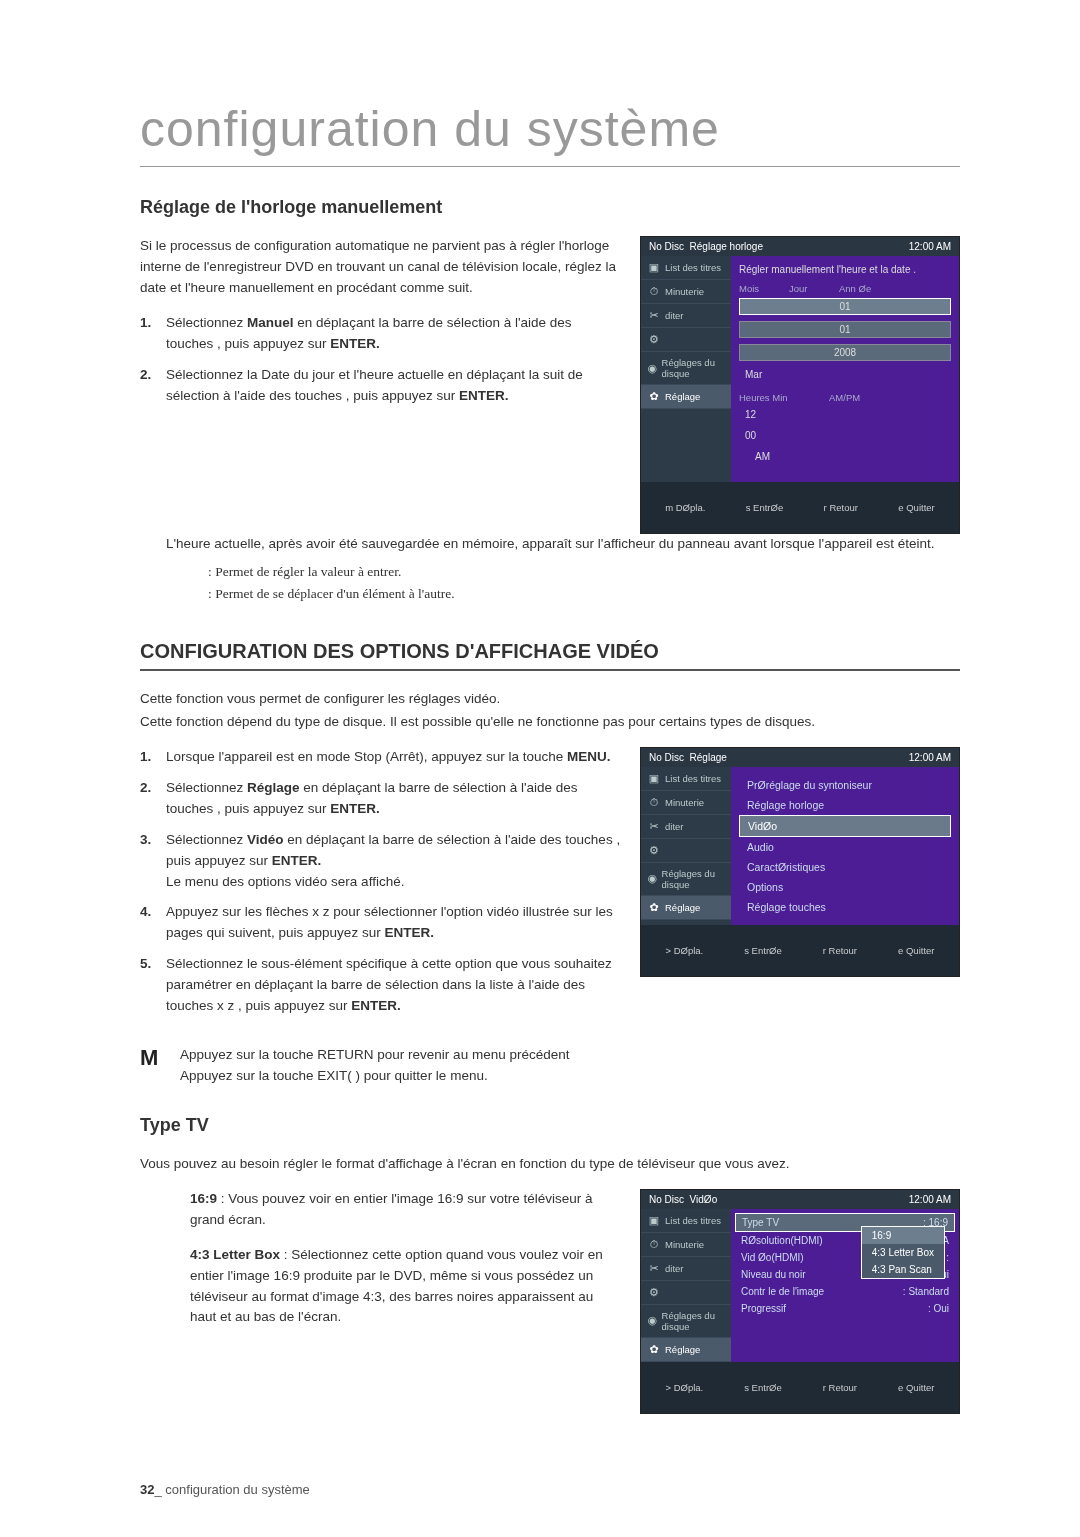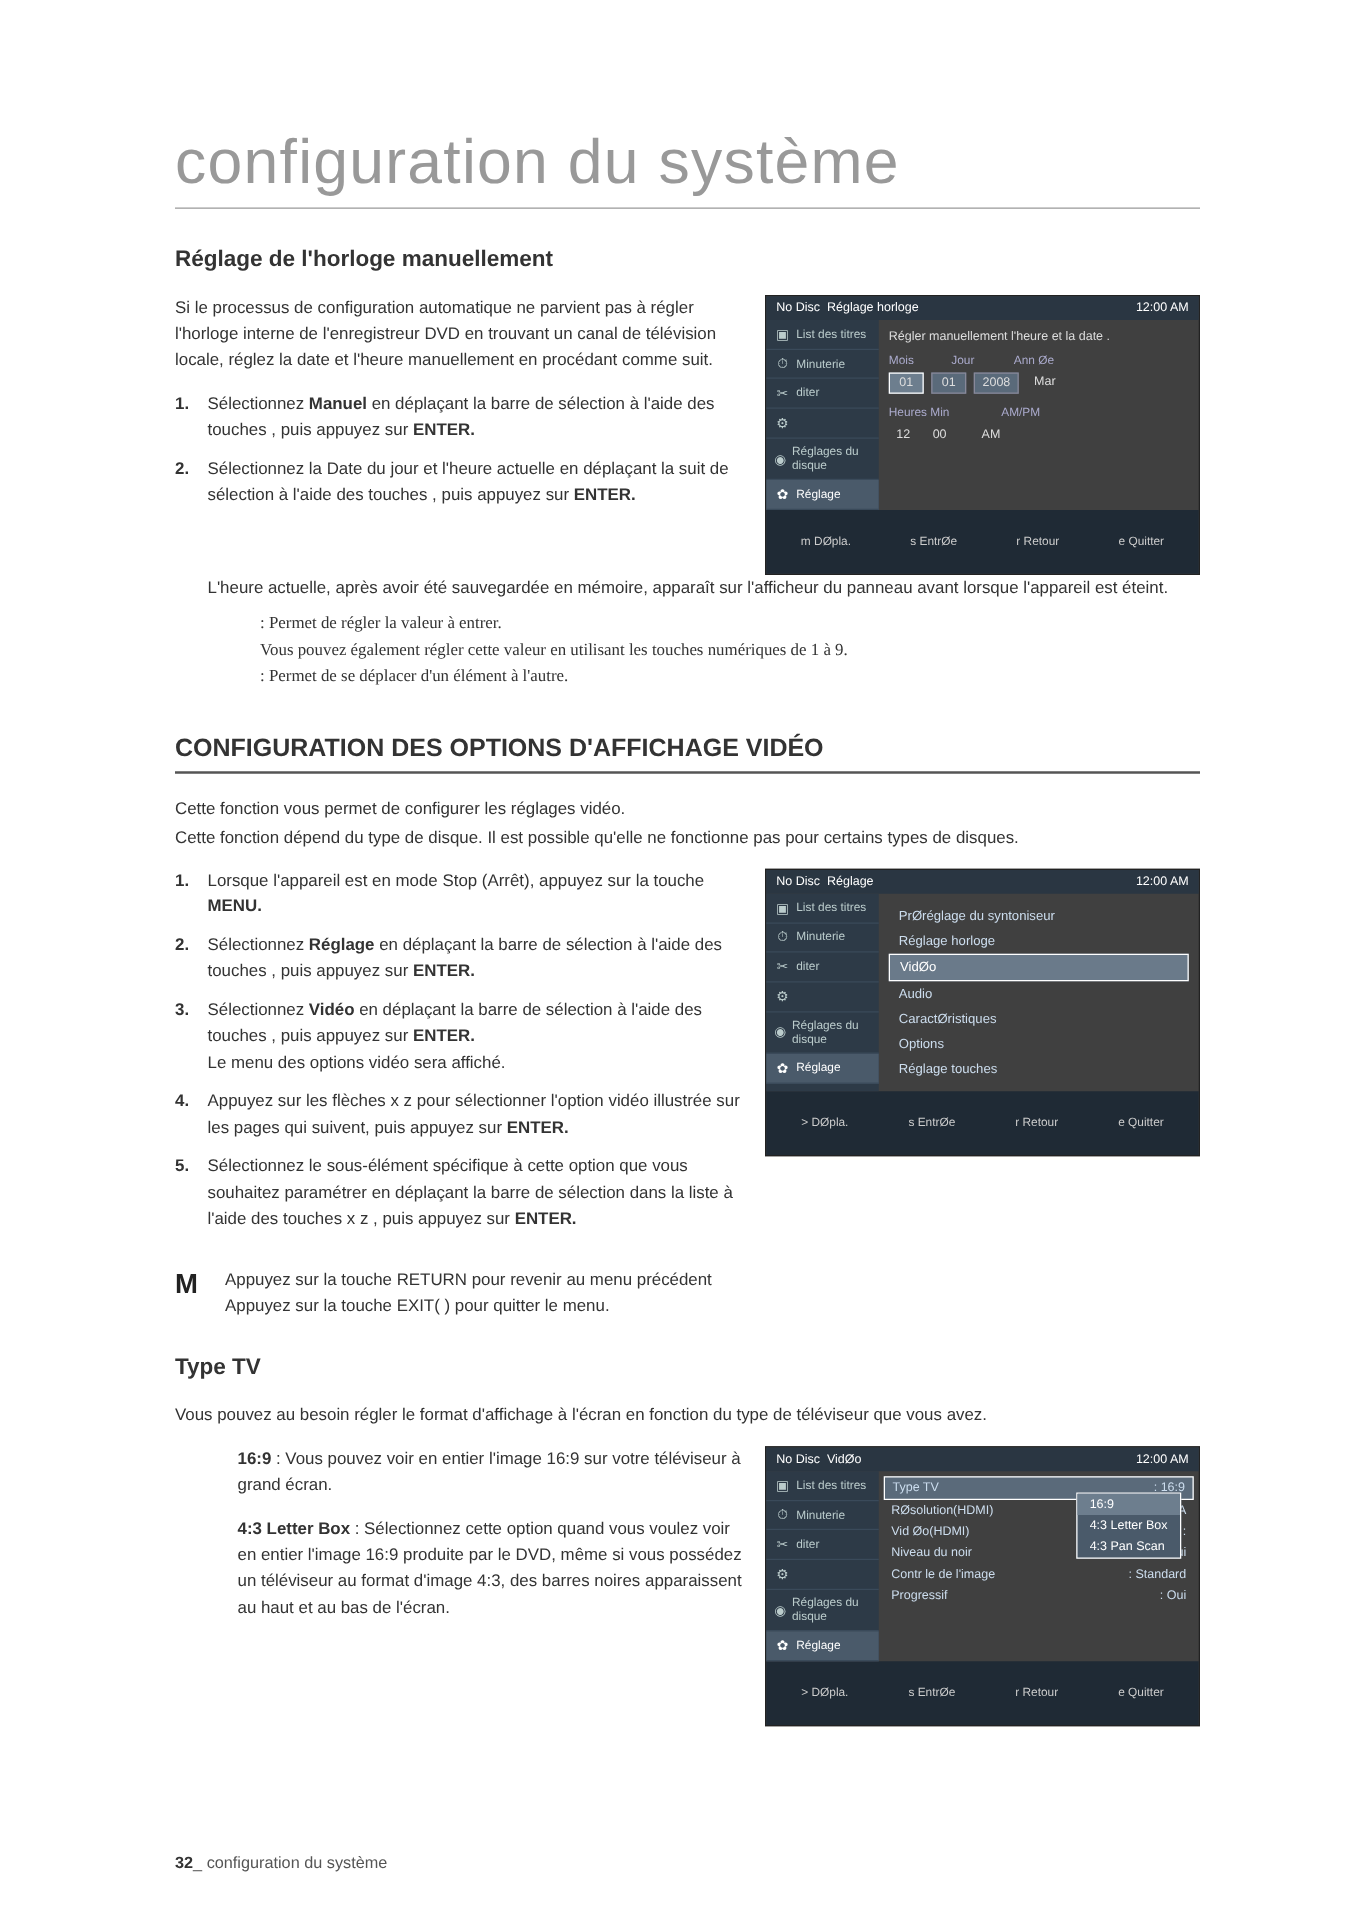--- a/index.html
+++ b/index.html
@@ -69,25 +69,25 @@
       left: 0;
       font-weight: bold;
     }
     .indent { padding-left: 26px; font-size: 13.5px; line-height: 1.55; margin-bottom: 6px; }
     .note-row { display: flex; gap: 16px; align-items: flex-start; margin-top: 18px; }
     .note-icon { font-size: 22px; font-weight: bold; color: #222; width: 24px; flex-shrink:0; }
     .note-text { font-size: 13.5px; line-height: 1.55; }
 
     
     .osd {
-      background: #404040;
+      background: #4c1d95;
       color: #fff;
       font-size: 11px;
       border: 1px solid #222;
-      width: 348px;
+      width: 320px;
     }
     .osd-header {
       display: flex;
       justify-content: space-between;
       background: #2a3642;
       padding: 4px 8px;
       font-size: 10px;
     }
     .osd-body { display: flex; }
     .osd-sidebar {
@@ -116,21 +116,21 @@
       font-size: 9.5px;
       color: #ccc;
     }
     .osd-footer span { white-space: nowrap; }
 
     
     .clock-main { font-size: 10px; color: #ddd; }
     .clock-instr { margin-bottom: 8px; font-size: 10px; }
     .clock-row-label { display: flex; gap: 10px; margin-bottom: 4px; color: #aac; font-size: 9.5px;}
     .clock-row-label span { width: 40px; }
-    .clock-row-input { display: flex; gap: 6px; margin-bottom: 10px; }
+    .clock-row-input { display: flex; gap: 6px; margin-bottom: 10px; flex-direction: column; }
     .clock-box {
       background: #5a6a7a; border: 1px solid #889; padding: 2px 6px; font-size: 10px; min-width: 28px; text-align: center;
     }
     .clock-box.sel { border: 1px solid #fff; background:#6d7e8e; }
     .clock-val { font-size: 10px; padding: 2px 6px; }
 
     
     .menu-list { display: flex; flex-direction: column; }
     .menu-item {
       padding: 4px 8px; font-size: 10.5px; color: #cde;
@@ -250,21 +250,20 @@
           <span>r  Retour</span>
           <span>e  Quitter</span>
         </div>
       </div>
     </div>
   </div>
 
   <p class="indent">L'heure actuelle, après avoir été sauvegardée en mémoire, apparaît sur l'afficheur du panneau avant lorsque l'appareil est éteint.</p>
   <div class="sub-list">
     <div class="sub-row">: Permet de régler la valeur à entrer.</div>
-    <div class="sub-row">Vous pouvez également régler cette valeur en utilisant les touches numériques de 1 à 9.</div>
     <div class="sub-row">: Permet de se déplacer d'un élément à l'autre.</div>
   </div>
 
   <h2 class="section-title-2">CONFIGURATION DES OPTIONS D'AFFICHAGE VIDÉO</h2>
   <p class="body-text" style="margin-bottom:2px">Cette fonction vous permet de configurer les réglages vidéo.</p>
   <p class="body-text">Cette fonction dépend du type de disque. Il est possible qu'elle ne fonctionne pas pour certains types de disques.</p>
 
   <div class="two-col">
     <div class="left-col">
       <ol class="steps">

